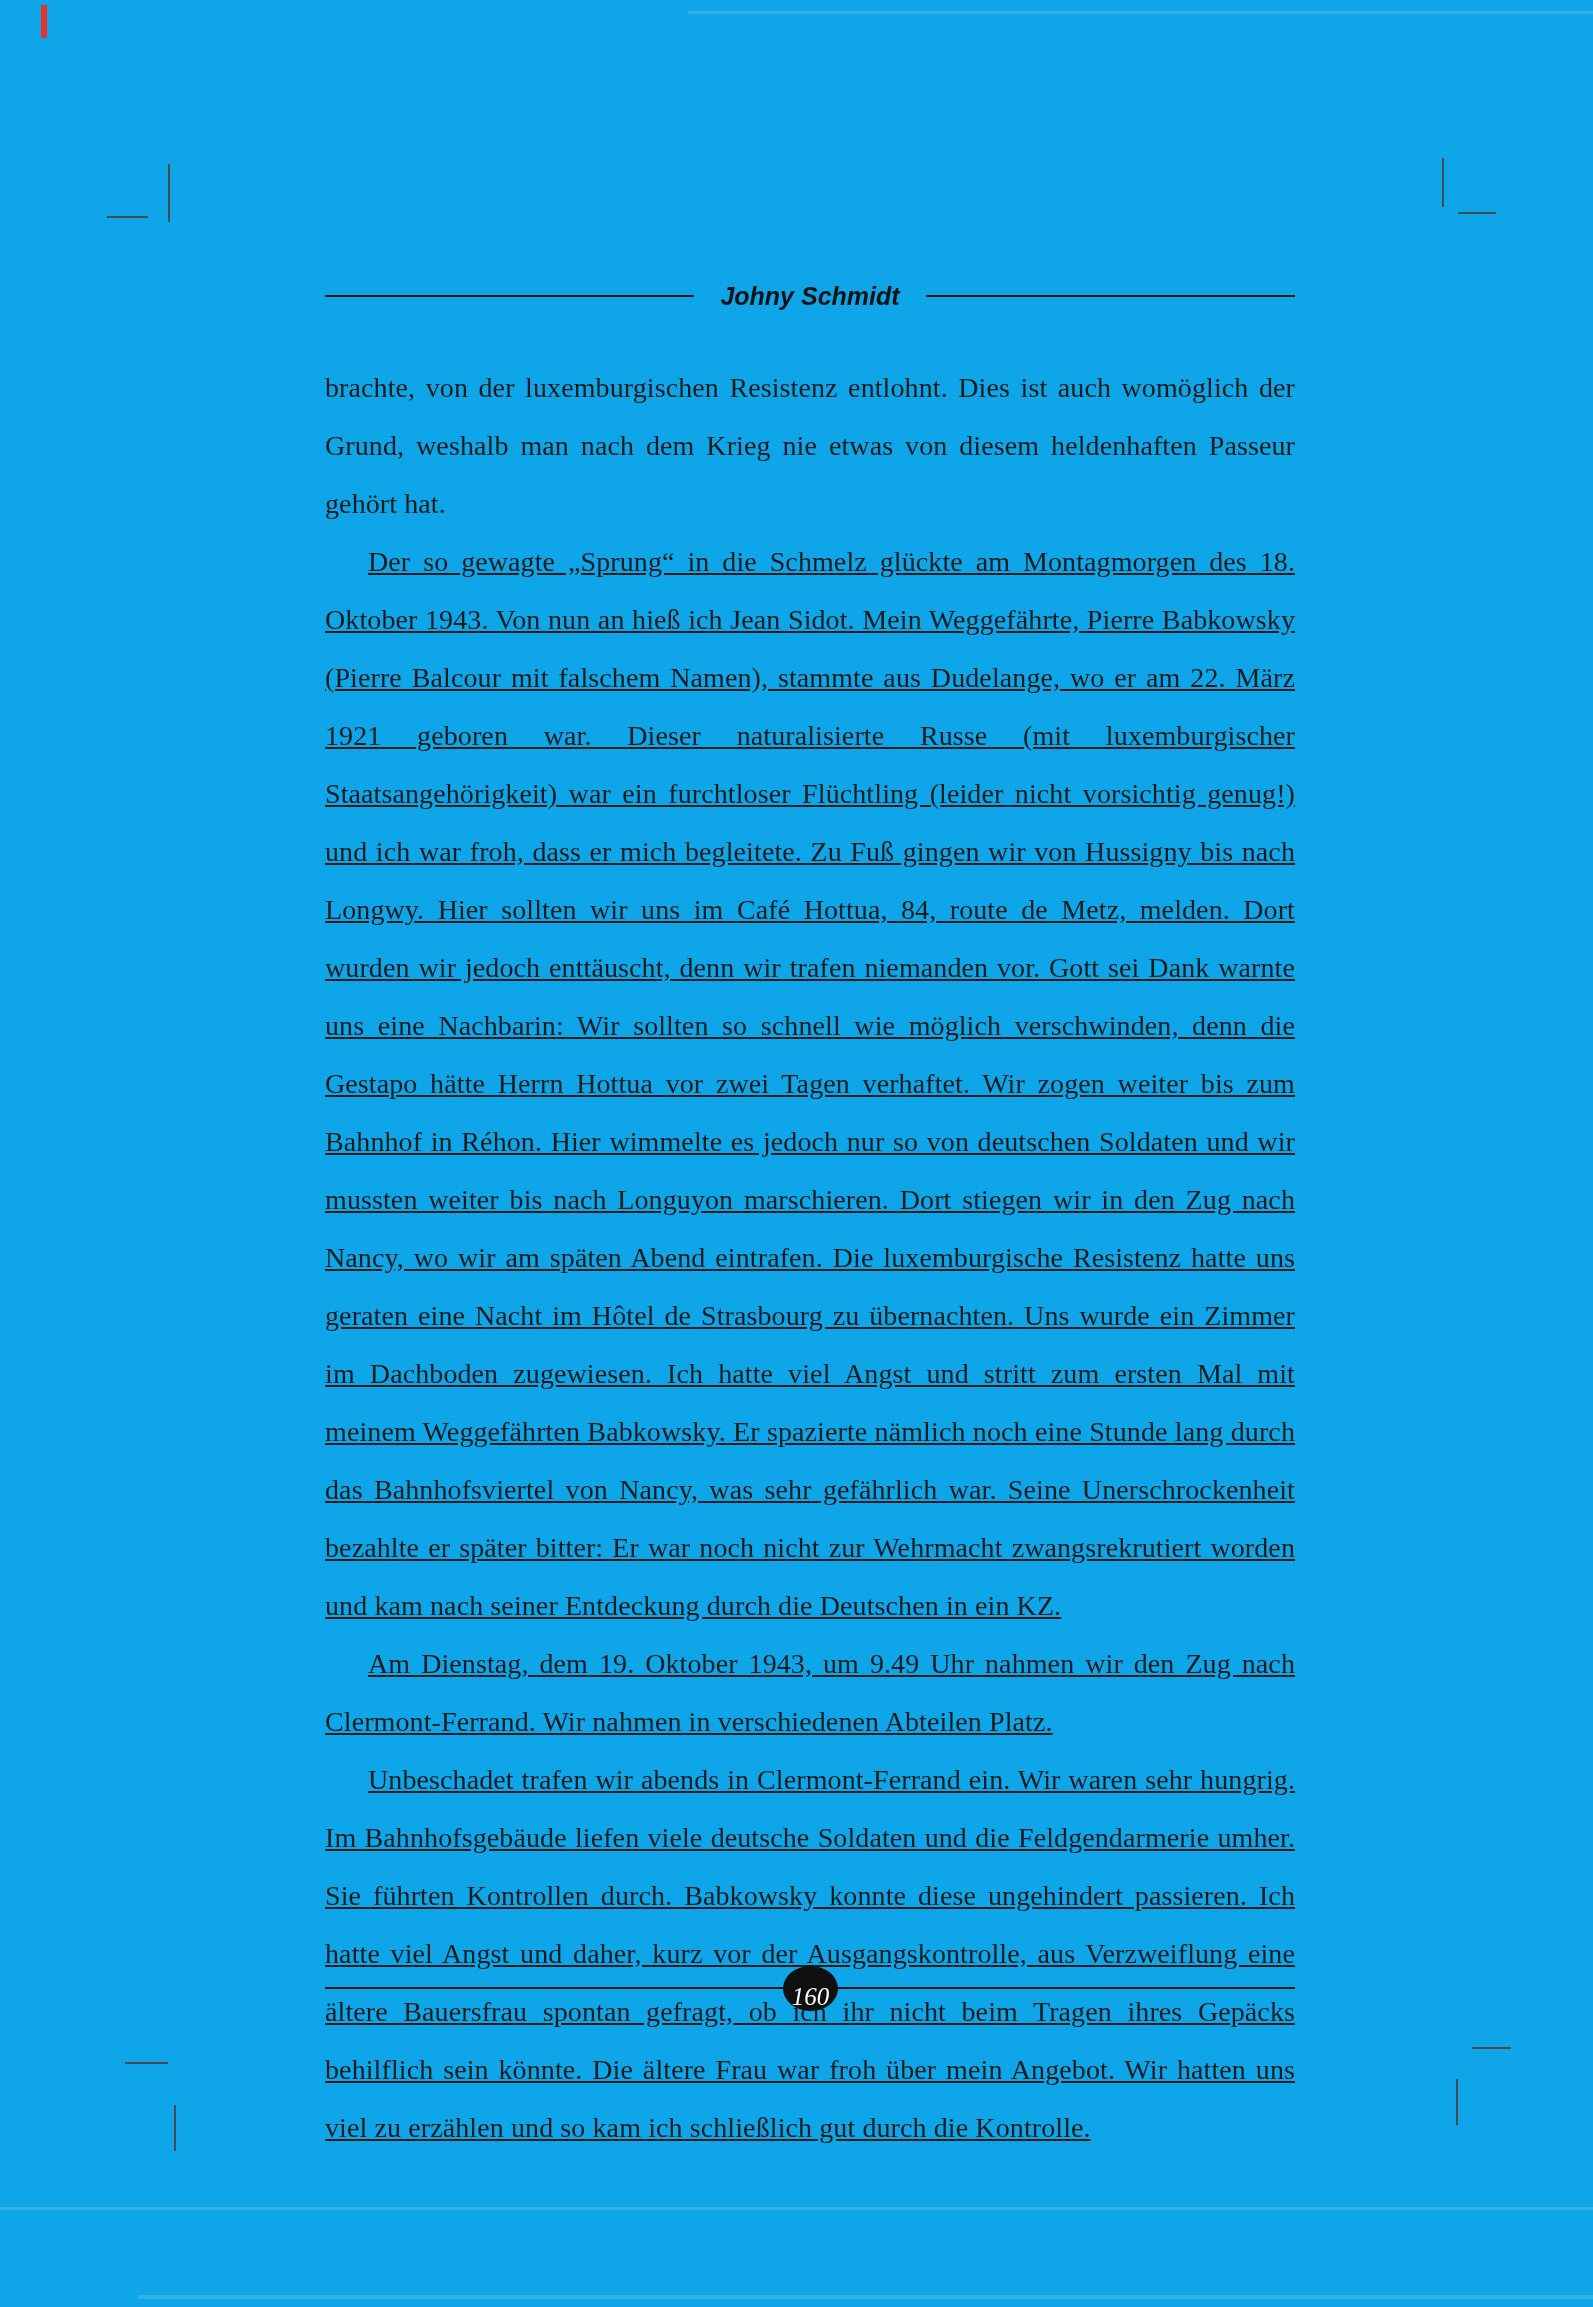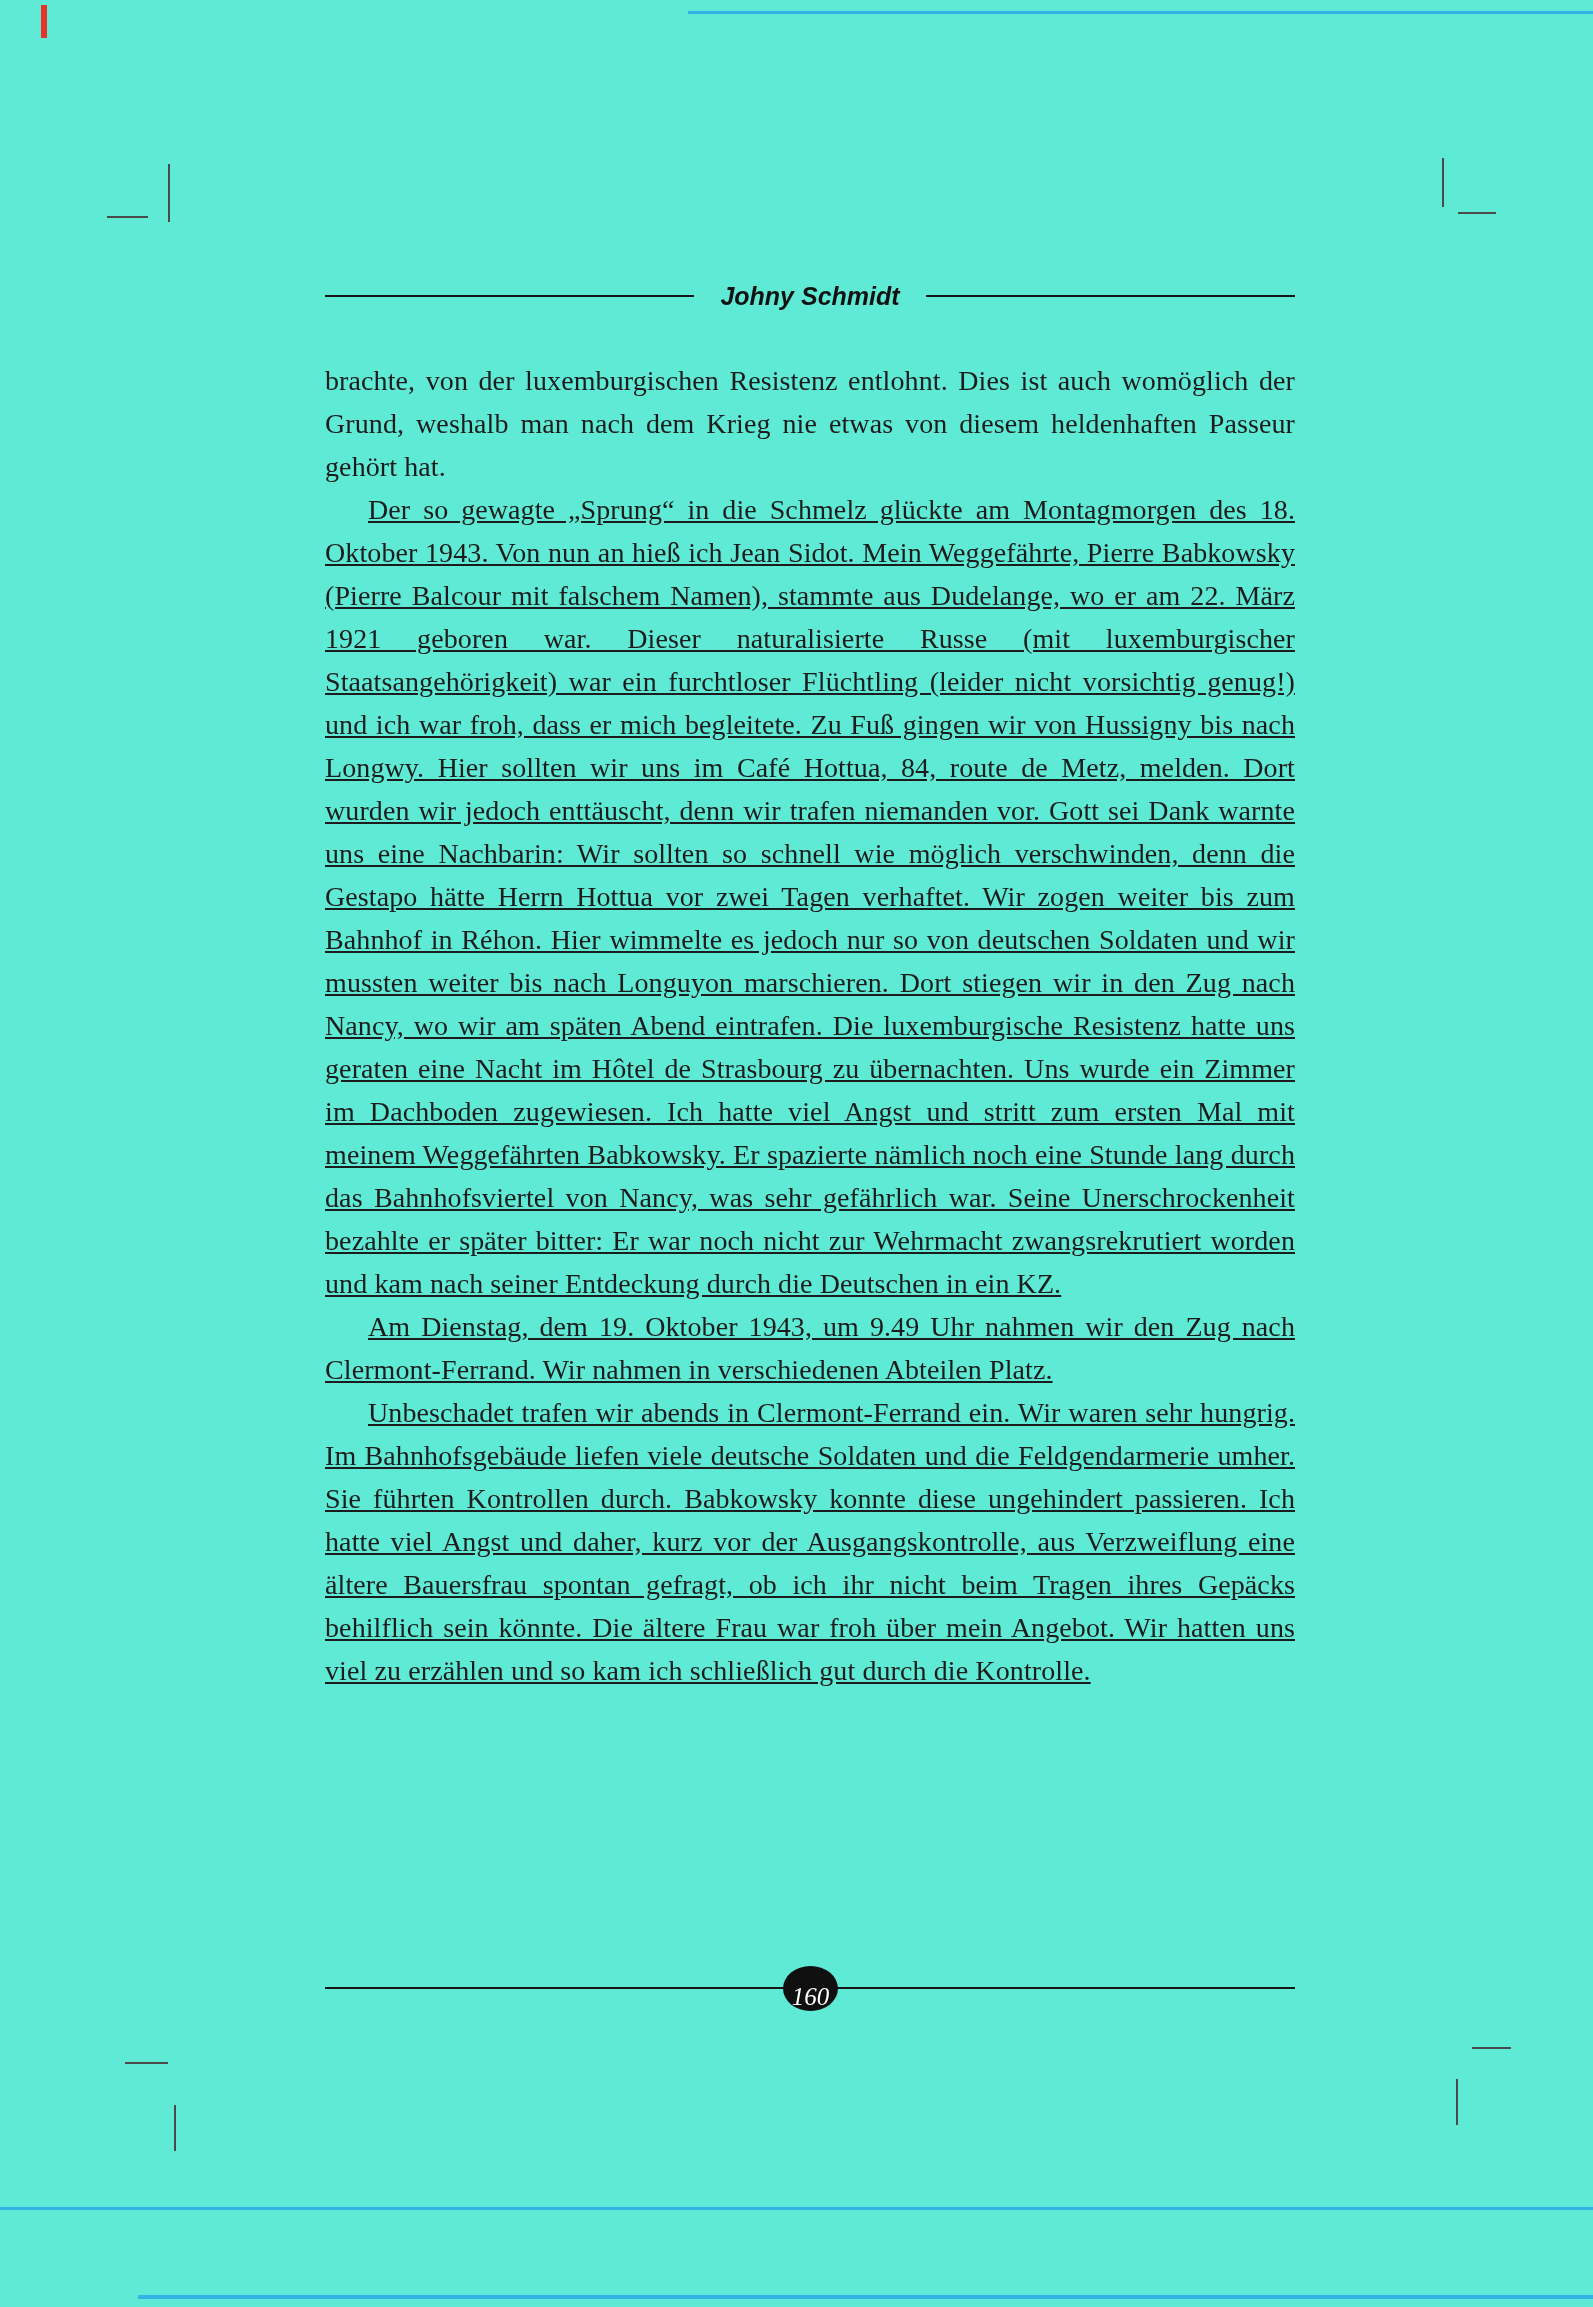--- a/index.html
+++ b/index.html
@@ -10,21 +10,21 @@
   body {
     width: 1594px;
     height: 2307px;
     position: relative;
     overflow: hidden;
     font-family: "Liberation Serif", serif;
   }
   .page-sheet {
     position: absolute;
     inset: 0;
-    background: #5eead4;
+    background: #0ea5e9;
   }
 
   
   .scan-line { position: absolute; background: #35b2e4; }
   .scan-line.top    { top: 10.5px;  left: 688px; right: 0; height: 3.3px; }
   .scan-line.bottom1{ top: 2207px; left: 0; right: 0; height: 3.3px; }
   .scan-line.bottom2{ top: 2295px; left: 138px; right: 0; height: 3.9px; }
   .scan-tick-red { position: absolute; top: 5.2px; left: 41px; width: 5.9px; height: 33px; background: #e5332a; }
 
   
@@ -69,21 +69,21 @@
   .text-block {
     position: absolute;
     top: 359px;
     left: 325px;
     width: 970px;
     color: #1c1c1c;
   }
   .text-block p {
     margin: 0;
     font-size: 28px;
-    line-height: 43px;
+    line-height: 58px;
     text-align: justify;
     letter-spacing: 0.1px;
   }
   .text-block p.indent { text-indent: 43px; text-decoration: underline; }
 
   
   .footer-rule {
     position: absolute;
     top: 1987px;
     left: 325px;

